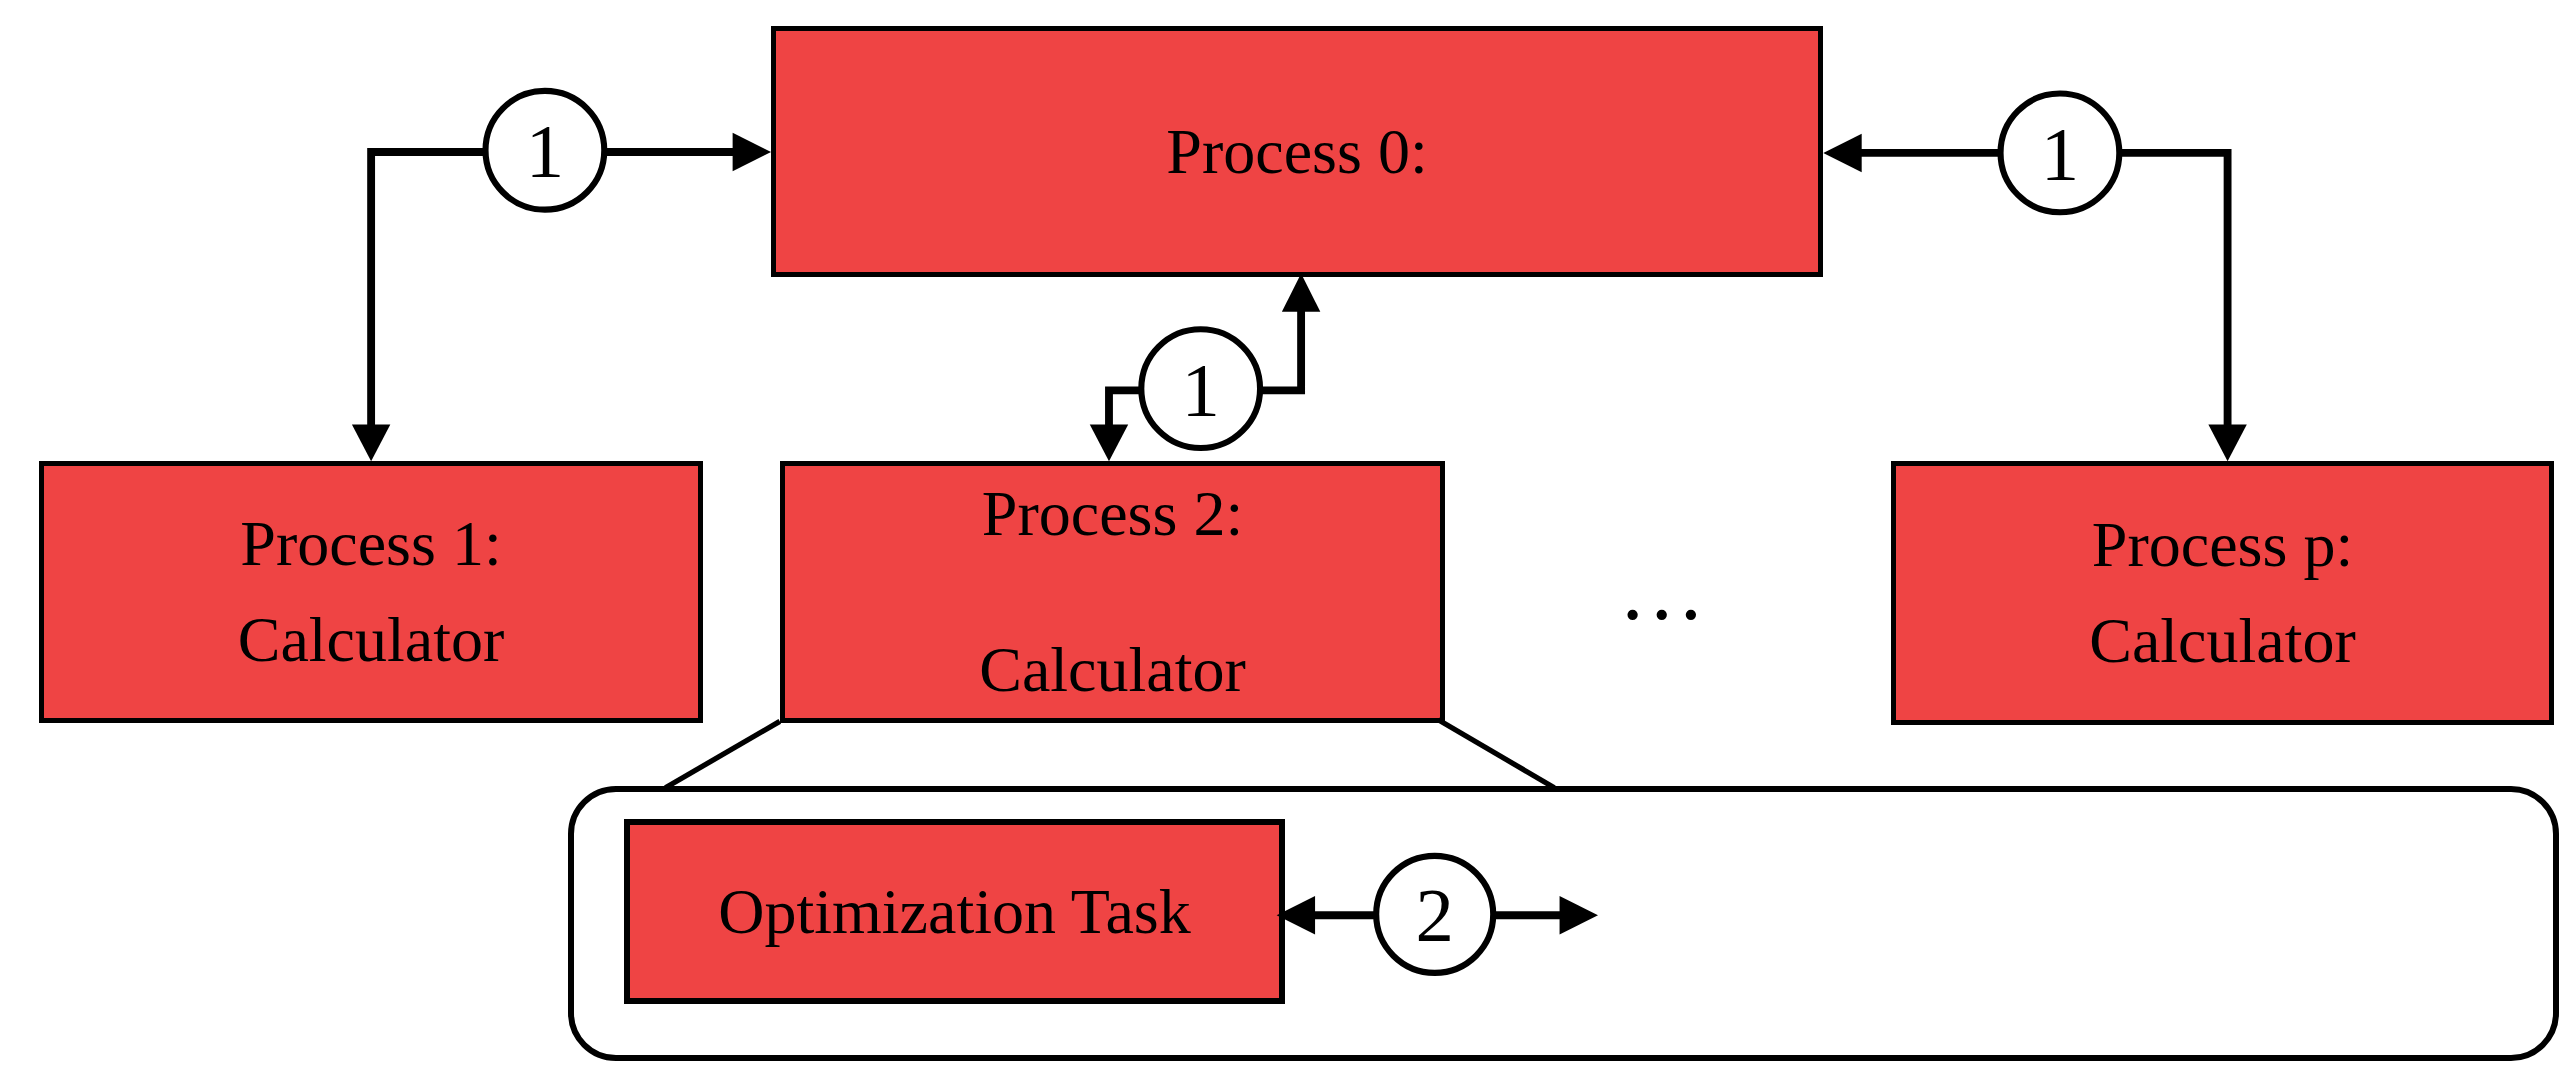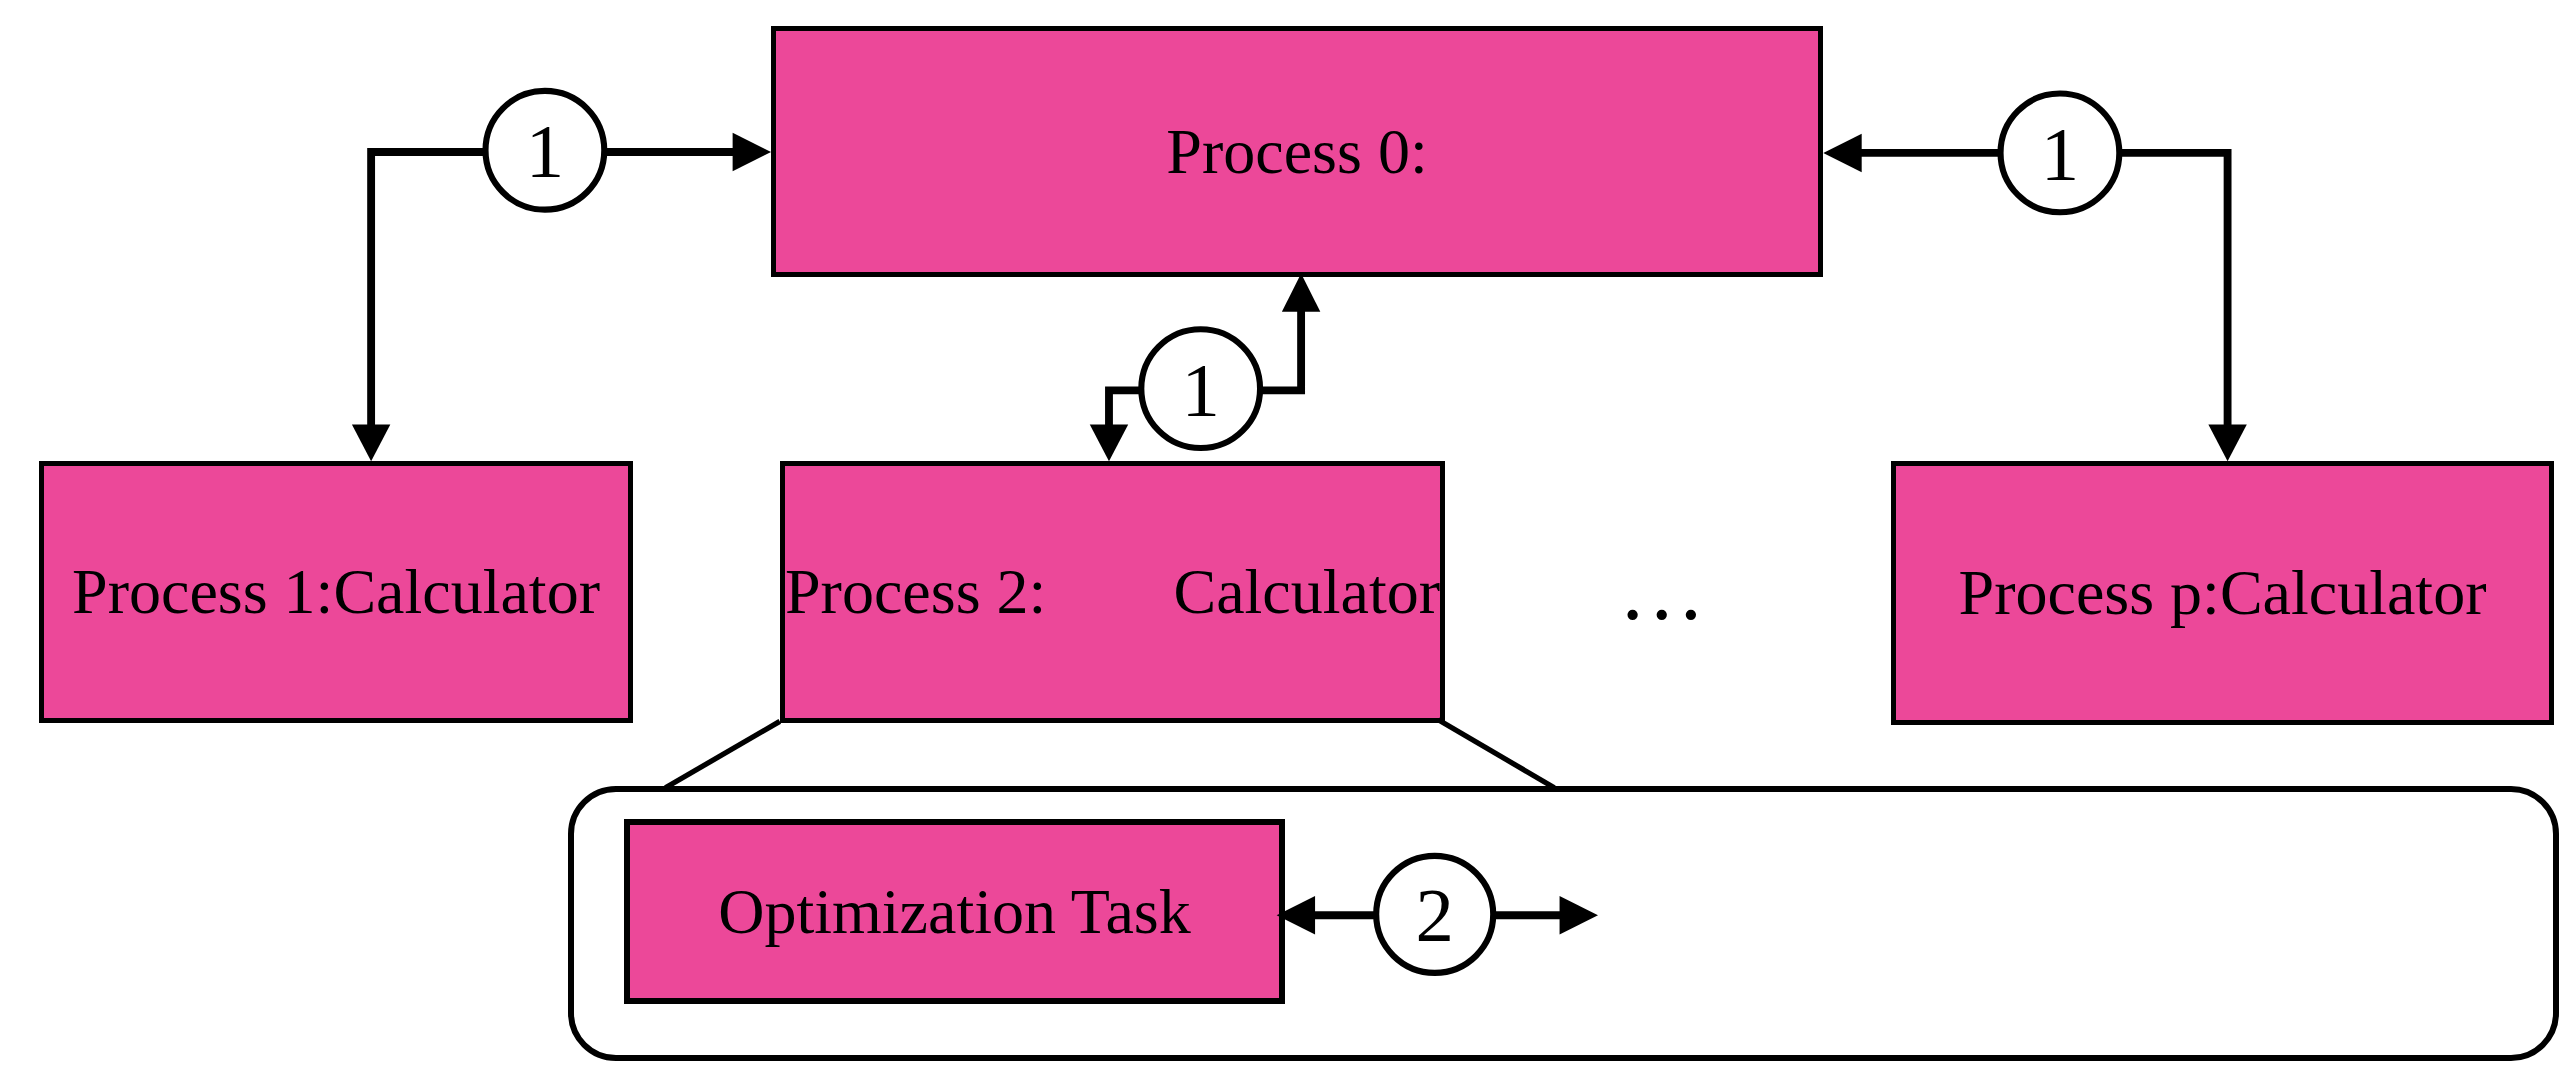--- a/index.html
+++ b/index.html
@@ -13,32 +13,32 @@
     height: 1083px;
     background: #ffffff;
     font-family: "Liberation Serif", "DejaVu Serif", serif;
     color: #000000;
     overflow: hidden;
   }
   .node {
     position: absolute;
     box-sizing: border-box;
     border: 5.2px solid #000000;
-    background: #ec4899;
+    background: #ef4444;
     display: flex;
-    flex-direction: row;
+    flex-direction: column;
     align-items: center;
     justify-content: center;
     text-align: center;
     font-size: 64px;
     line-height: 96px;
     white-space: nowrap;
   }
   .node-process0 { left: 771px; top: 26px;  width: 1052px; height: 251px; }
-  .node-process1 { left: 39px;  top: 461px; width: 594px;  height: 262px; }
+  .node-process1 { left: 39px;  top: 461px; width: 664px;  height: 262px; }
   .node-process2 { left: 780px; top: 461px; width: 665px;  height: 262px; justify-content: space-between; }
   .node-processp { left: 1891px;top: 461px; width: 663px;  height: 264px; }
 
   .round-container {
     position: absolute;
     box-sizing: border-box;
     left: 568px; top: 786px; width: 1991px; height: 275px;
     border: 6.1px solid #000000;
     border-radius: 48px;
     background: #ffffff;

